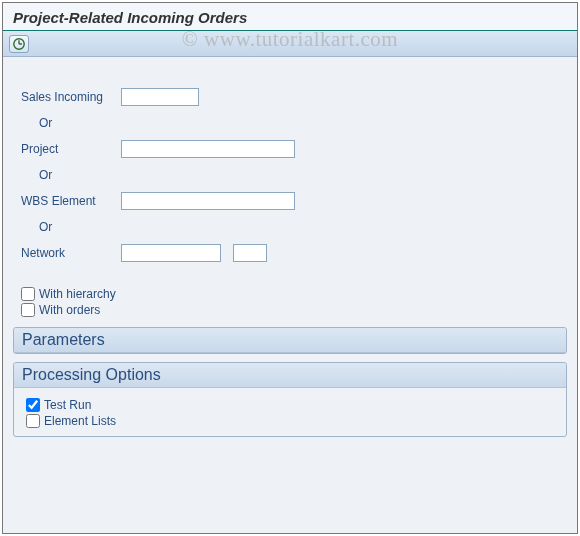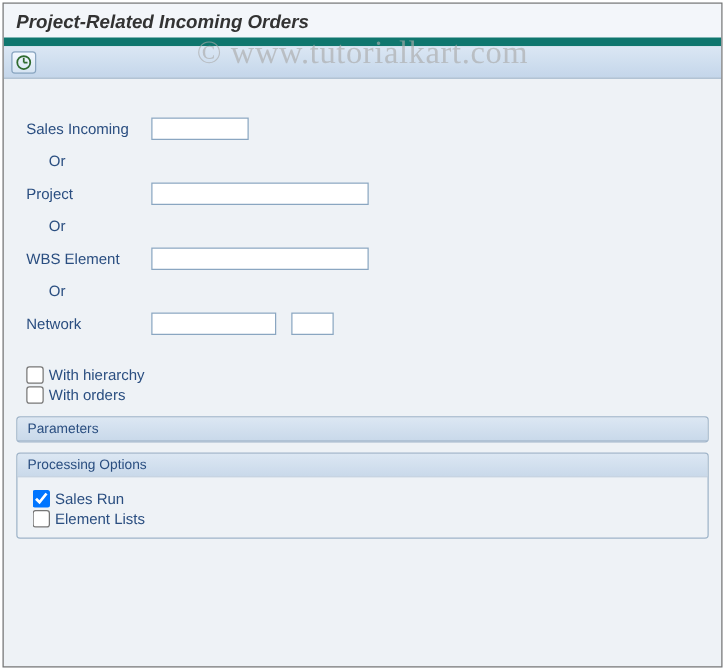--- a/index.html
+++ b/index.html
@@ -15,21 +15,21 @@
     width: 576px; height: 532px;
     margin: 2px;
     border: 1px solid #777;
     background: #eef2f6;
     position: relative;
     overflow: hidden;
   }
   .titlebar {
     background: #f3f6fa;
     padding: 6px 10px 4px 10px;
-    border-bottom: 7px solid #0f766e;
+    border-bottom: 1px solid #0f766e;
   }
   .titlebar h1 {
     margin: 0;
     font-size: 15px;
     font-style: italic;
     font-weight: bold;
     color: #333;
   }
   .toolbar {
     background: linear-gradient(#dbe7f4, #c4d6ea);
@@ -92,21 +92,21 @@
     margin: 8px 10px 0 10px;
     border: 1px solid #9fb4c9;
     border-radius: 3px;
     background: #eef2f6;
   }
   .groupbox .group-title {
     background: linear-gradient(#dce7f3,#c9d9ea);
     border-bottom: 1px solid #b0c2d5;
     padding: 3px 8px;
     color: #2a4e80;
-    font-size: 11px;
+    font-size: 16px;
     border-radius: 3px 3px 0 0;
   }
   .groupbox .group-body {
     padding: 8px 12px 6px 12px;
   }
   .group-body .row label.field-label { width: 95px; }
   .req-box {
     display:inline-block;
     width: 50px; height: 17px;
     border: 1px solid #8aa6c1;
@@ -115,21 +115,21 @@
   }
   .req-mark {
     position:absolute; left:50%; top:50%;
     transform: translate(-50%,-55%);
   }
 
   .watermark {
     position: absolute;
     top: 24px; left: 0; right: 0;
     text-align: center;
-    font-size: 26px;
+    font-size: 21px;
     color: rgba(170,170,170,0.65);
     pointer-events: none;
     letter-spacing: 0.5px;
     font-family: Georgia, 'Times New Roman', serif;
   }
 </style>
 </head>
 <body>
 
 <div class="window">
@@ -192,21 +192,21 @@
 
   <div class="groupbox">
     <div class="group-title">Parameters</div>
   </div>
 
   <div class="groupbox">
     <div class="group-title">Processing Options</div>
     <div class="group-body">
       <div class="check-row">
         <input type="checkbox" checked="" style="">
-        <span>Sales Run</span>
+        <span>Test Run</span>
       </div>
       <div class="check-row">
         <input type="checkbox" style="">
         <span>Element Lists</span>
       </div>
     </div>
   </div>
 
 </div>
 

